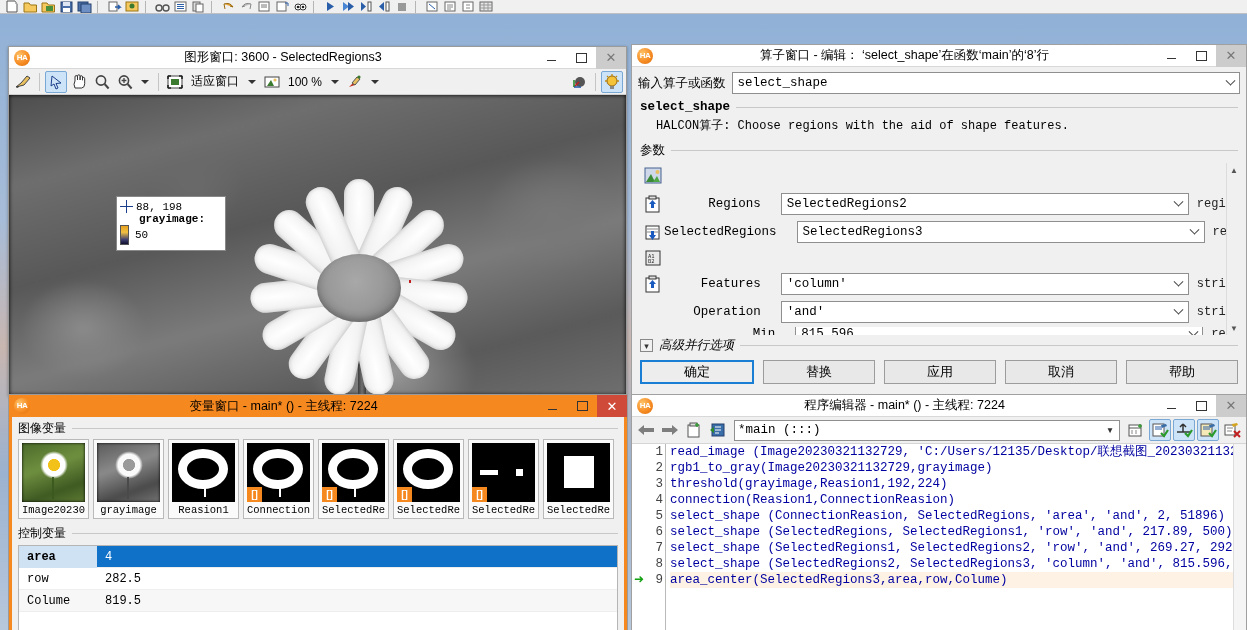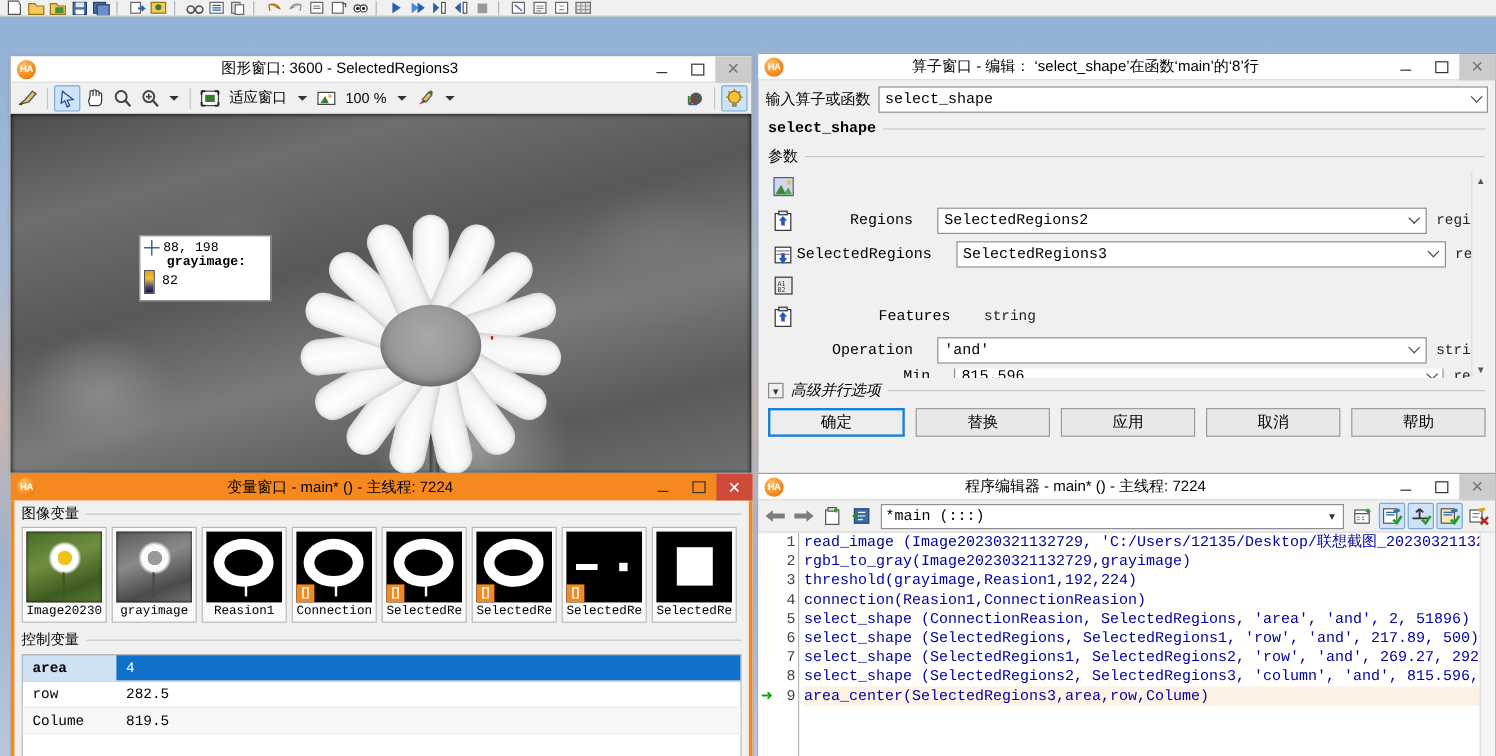--- a/index.html
+++ b/index.html
@@ -481,21 +481,21 @@
       <div class="red-dot"></div>
 
       <div class="tooltip-box">
         <div class="tt-r1">
           <span class="tt-cross"></span>
           <span>88, 198</span>
         </div>
         <div class="tt-r2">grayimage:</div>
         <div class="tt-r3">
           <span class="tt-swatch"></span>
-          <span>82</span>
+          <span>50</span>
         </div>
       </div>
     </div>
     <div class="gfx-statusbar"></div>
   </div>
 
   <div class="win" id="operator-win">
     <div class="titlebar inactive">
       <div class="ha-logo">HA</div>
       <div class="title-text">算子窗口 - 编辑： ‘select_shape’在函数‘main’的‘8’行</div>
@@ -517,20 +517,21 @@
         <span class="combo-arrow">
             <span class="chev"></span>
           </span>
       </div>
     </div>
 
     <div class="grp-head">
       <span class="grp-title">select_shape</span>
       <span class="grp-line"></span>
     </div>
+    <div class="op-desc">HALCON算子: Choose regions with the aid of shape features.</div>
 
     <div class="grp-head" style="margin-top:6px;">
       <span class="grp-title plain">参数</span>
       <span class="grp-line"></span>
     </div>
 
     <div class="params-area">
 
       <div class="prow">
         <span class="pico">
@@ -591,20 +592,26 @@
 
       <div class="prow">
         <span class="pico">
           <svg width="22" height="22" viewBox="0 0 22 22">
               <rect x="4" y="5" width="13" height="14" fill="#fff" stroke="#333"></rect>
               <rect x="7" y="3" width="7" height="3" fill="#e0e0e0" stroke="#333"></rect>
               <polygon points="10.5,7 14,11 12,11 12,15 9,15 9,11 7,11" fill="#1b5bbf"></polygon>
             </svg>
         </span>
         <span class="pname">Features</span>
+        <span class="pcombo">
+          <span style="flex:1">'column'</span>
+          <span class="combo-arrow">
+              <span class="chev"></span>
+            </span>
+        </span>
         <span class="ptype">string</span>
       </div>
 
       <div class="prow">
         <span class="pico"></span>
         <span class="pname">Operation</span>
         <span class="pcombo">
           <span style="flex:1">'and'</span>
           <span class="combo-arrow">
               <span class="chev"></span>

